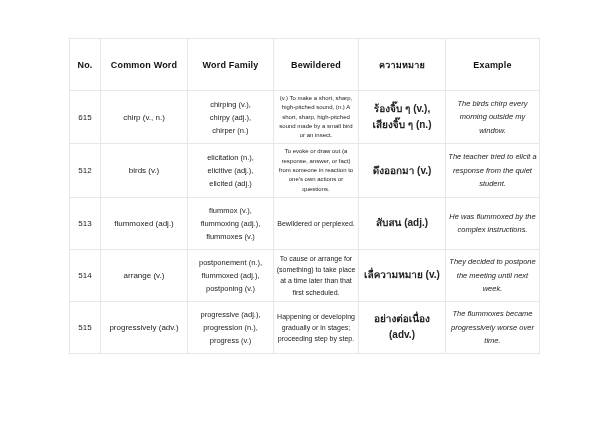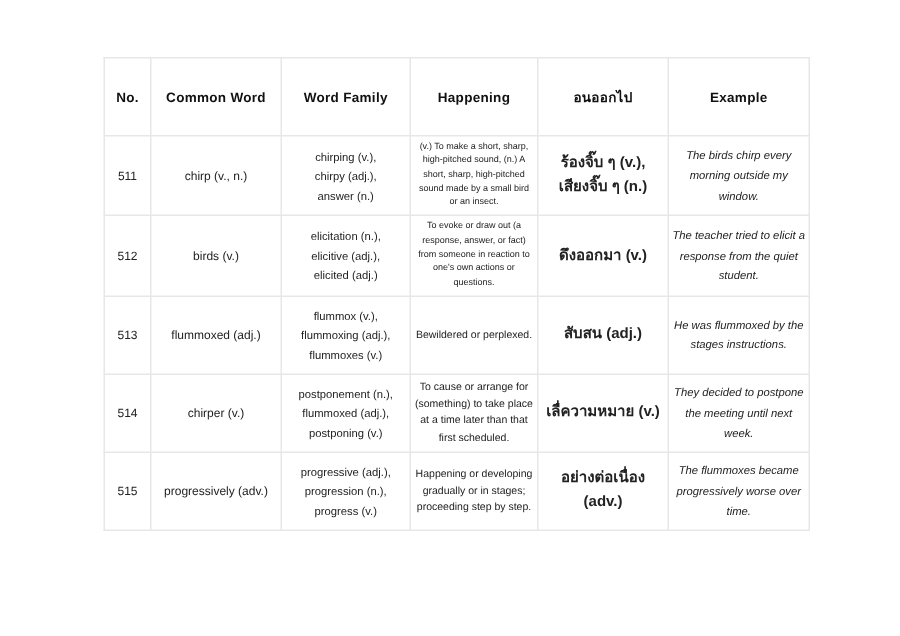--- a/index.html
+++ b/index.html
@@ -70,32 +70,32 @@
         <col class="c-family">
       <col class="c-def">
         <col class="c-th">
         <col class="c-ex">
     </colgroup>
     <thead>
       <tr>
         <th>No.</th>
         <th>Common Word</th>
         <th>Word Family</th>
-        <th>Happening</th>
-        <th>อนออกไป</th>
+        <th>Bewildered</th>
+        <th>ความหมาย</th>
         <th>Example</th>
       </tr>
     </thead>
     <tbody>
       <tr>
-        <td class="cell-no">511</td>
+        <td class="cell-no">615</td>
         <td class="cell-word">chirp (v., n.)</td>
         <td class="cell-family">chirping (v.),
 chirpy (adj.),
-answer (n.)</td>
+chirper (n.)</td>
         <td class="cell-def def-sm">(v.) To make a short, sharp, high-pitched sound, (n.) A short, sharp, high-pitched sound made by a small bird or an insect.</td>
         <td class="cell-th">ร้องจิ๊บ ๆ (v.),
 เสียงจิ๊บ ๆ (n.)</td>
         <td class="cell-ex">The birds chirp every morning outside my window.</td>
       </tr>
       <tr>
         <td class="cell-no">512</td>
         <td class="cell-word">birds (v.)</td>
         <td class="cell-family">elicitation (n.),
 elicitive (adj.),
@@ -105,25 +105,25 @@
         <td class="cell-ex">The teacher tried to elicit a response from the quiet student.</td>
       </tr>
       <tr>
         <td class="cell-no">513</td>
         <td class="cell-word">flummoxed (adj.)</td>
         <td class="cell-family">flummox (v.),
 flummoxing (adj.),
 flummoxes (v.)</td>
         <td class="cell-def">Bewildered or perplexed.</td>
         <td class="cell-th">สับสน (adj.)</td>
-        <td class="cell-ex">He was flummoxed by the stages instructions.</td>
+        <td class="cell-ex">He was flummoxed by the complex instructions.</td>
       </tr>
       <tr>
         <td class="cell-no">514</td>
-        <td class="cell-word">chirper (v.)</td>
+        <td class="cell-word">arrange (v.)</td>
         <td class="cell-family">postponement (n.),
 flummoxed (adj.),
 postponing (v.)</td>
         <td class="cell-def">To cause or arrange for (something) to take place at a time later than that first scheduled.</td>
         <td class="cell-th">เลื่ความหมาย (v.)</td>
         <td class="cell-ex">They decided to postpone the meeting until next week.</td>
       </tr>
       <tr>
         <td class="cell-no">515</td>
         <td class="cell-word">progressively (adv.)</td>

